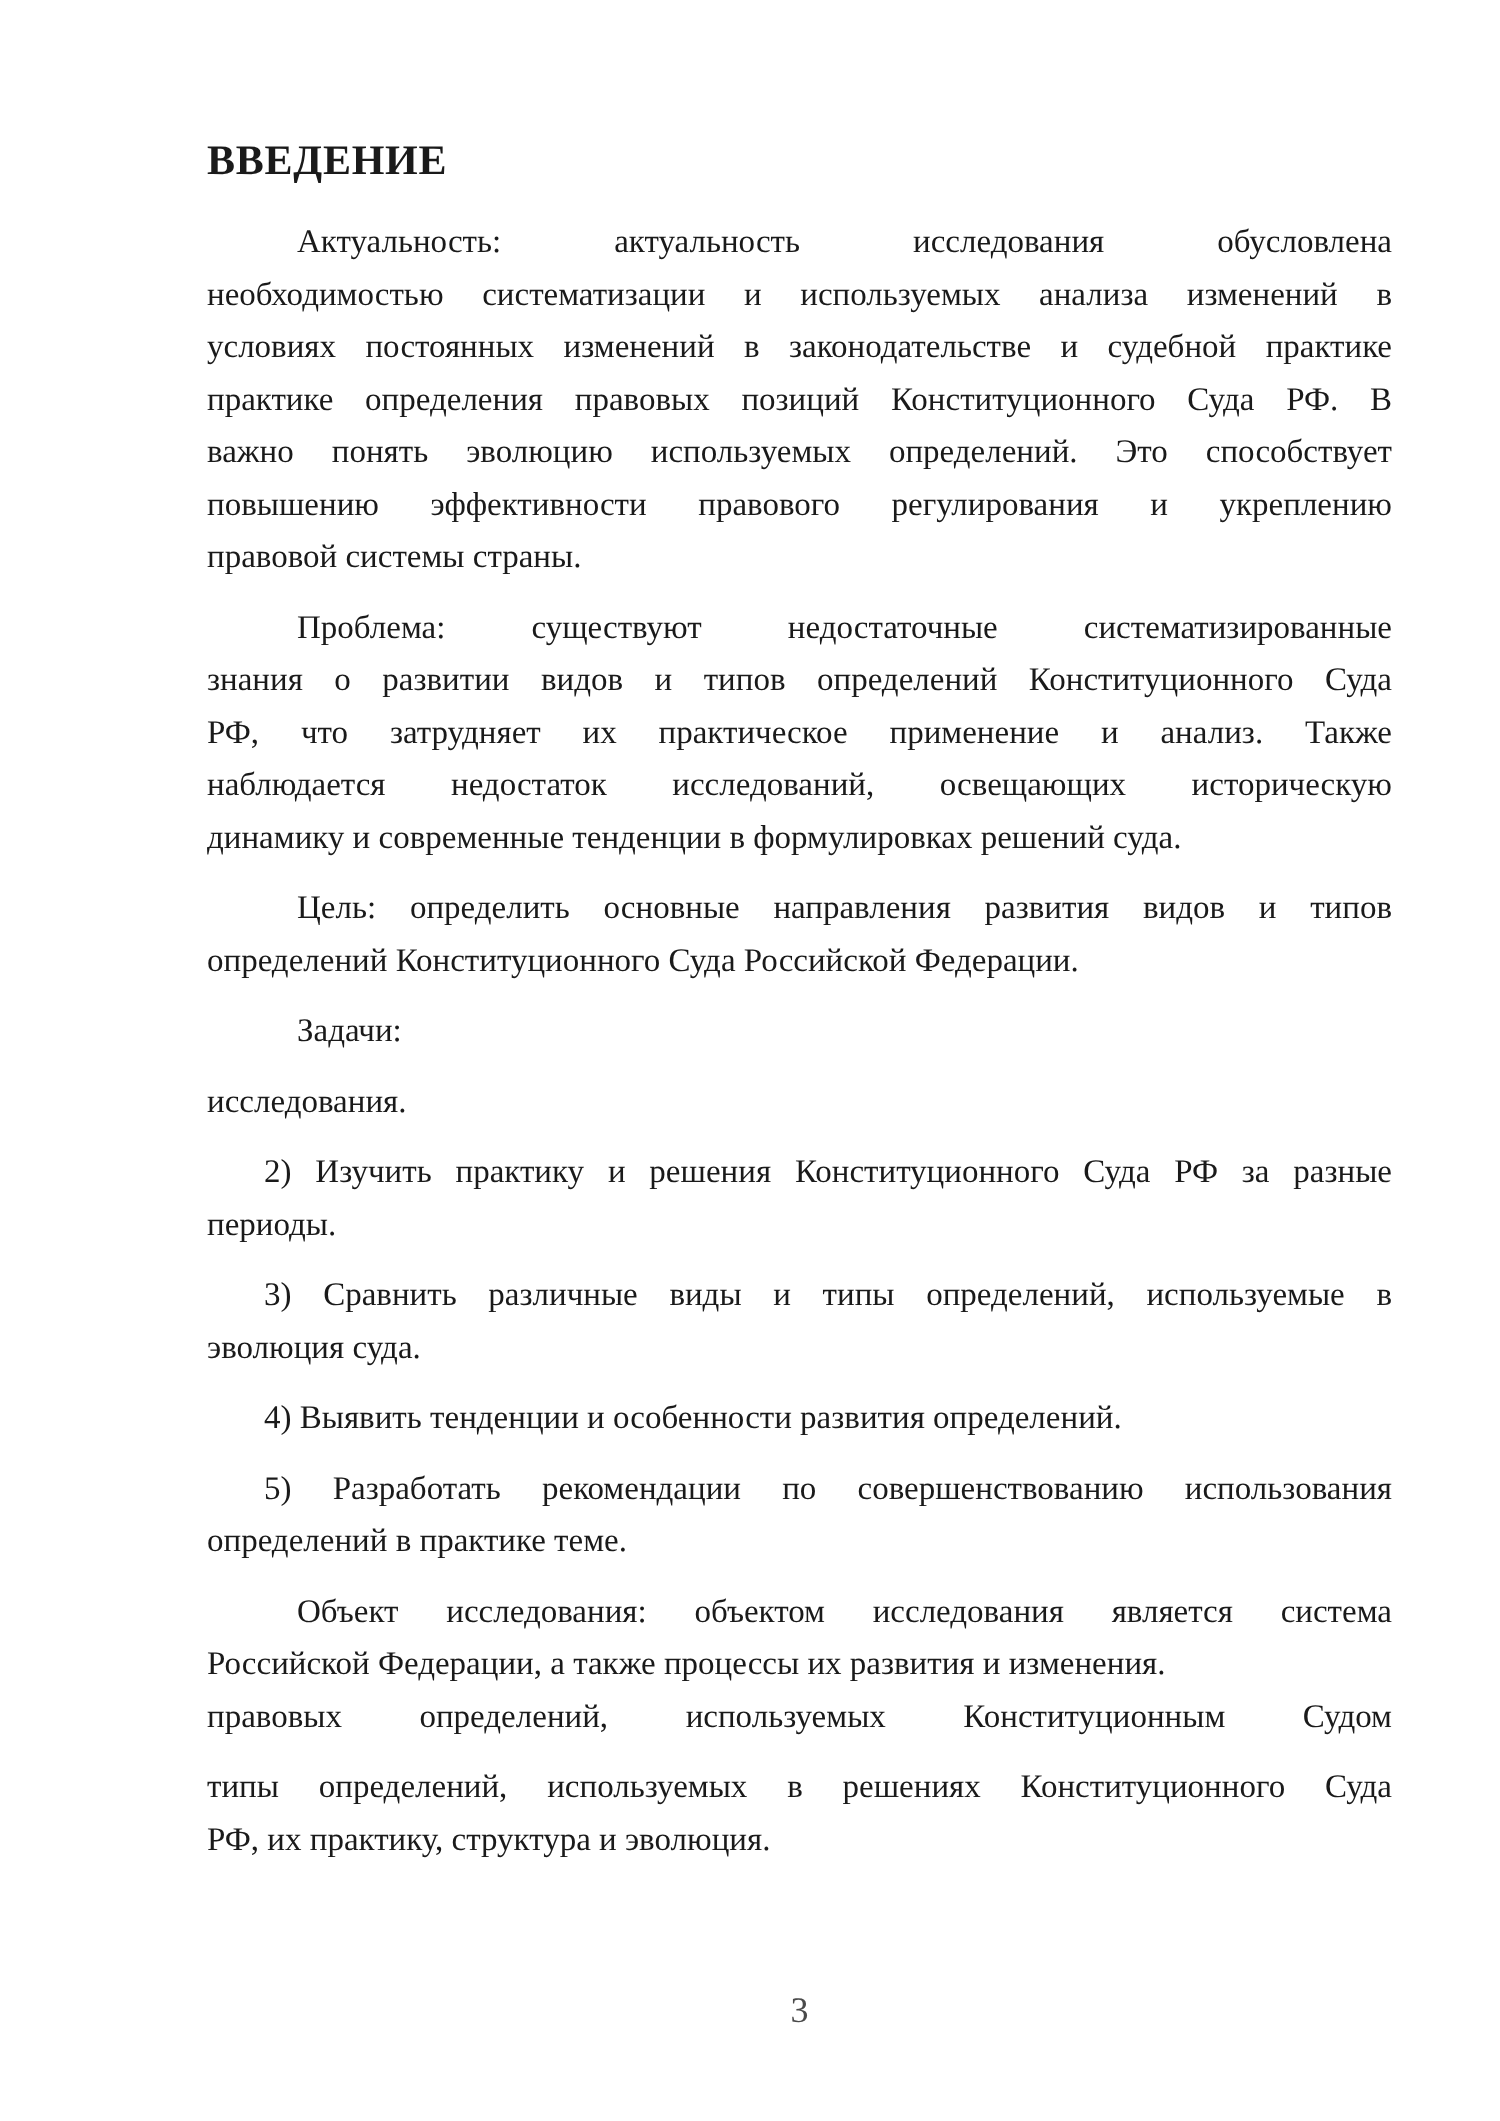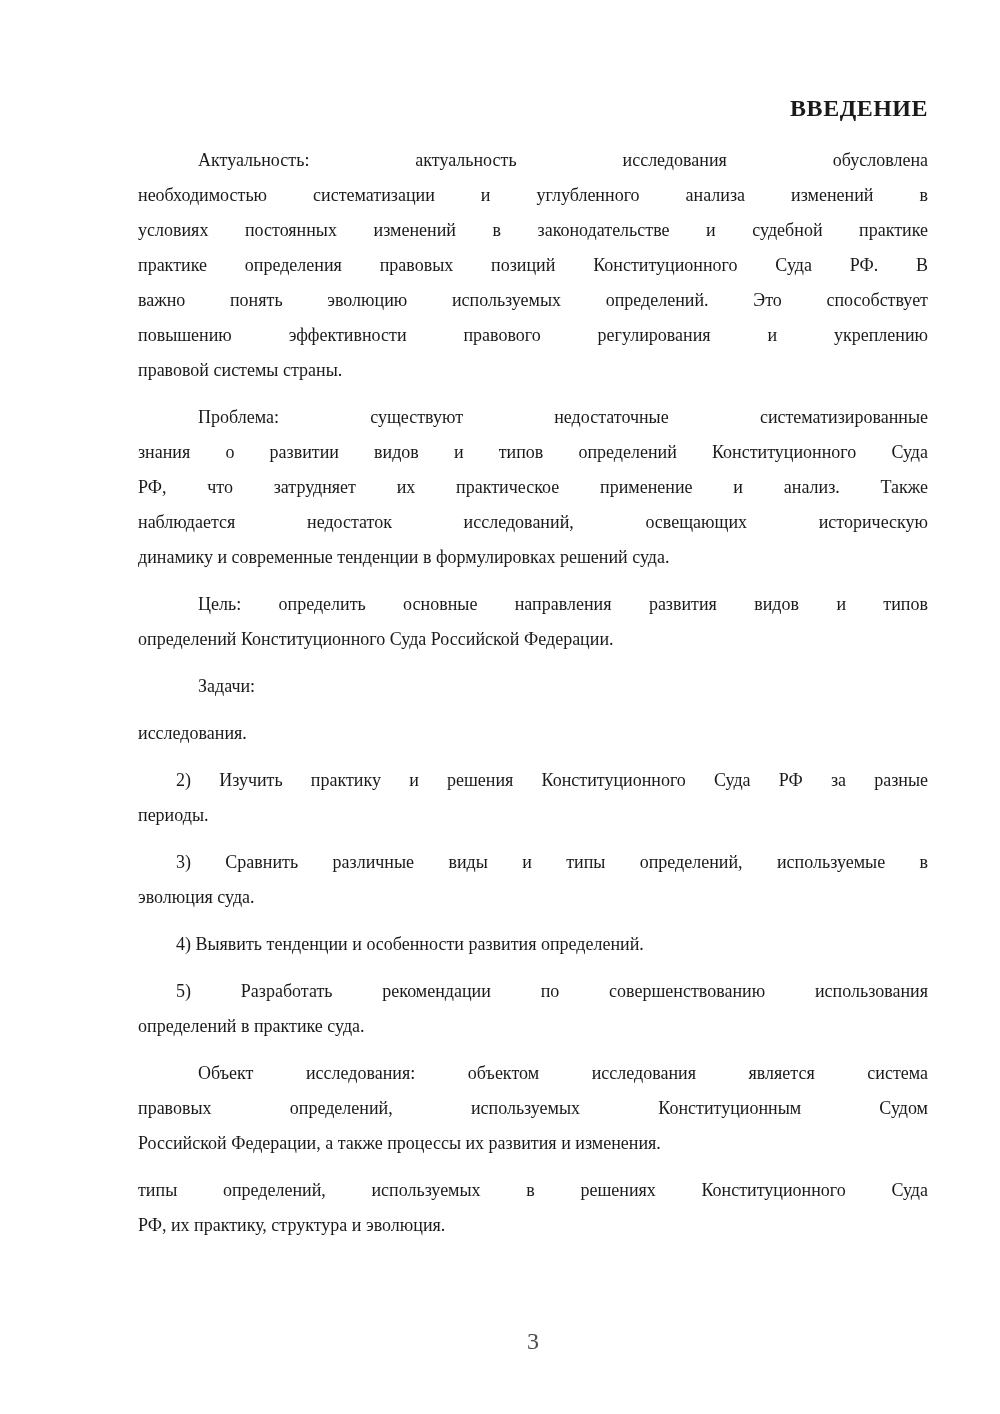--- a/index.html
+++ b/index.html
@@ -14,30 +14,30 @@
     background: #ffffff;
     overflow: hidden;
     color: #1a1a1a;
   }
   .content {
     position: absolute;
     left: 138px; top: 93px;
     width: 790px;
   }
   .doc-title {
-    font-size: 24px;
+    font-size: 28px;
     font-weight: bold;
     line-height: 30px;
-    text-align: right;
+    text-align: left;
     letter-spacing: 0.5px;
     margin: 0 0 20px 0;
   }
   .para {
     margin: 0 0 12px 0;
-    font-size: 18px;
+    font-size: 22px;
     line-height: 35px;
   }
   .line {
     text-align: justify;
     text-align-last: justify;
     white-space: normal;
   }
   .line.last {
     text-align-last: left;
   }
@@ -55,21 +55,21 @@
 </style>
 </head>
 <body>
 
 <div class="page" style="background: rgb(255, 255, 255); color: rgb(26, 26, 26);">
   <div class="content">
     <h1 class="doc-title">ВВЕДЕНИЕ</h1>
     <div id="paragraphs">
         <div class="para paragraph">
           <div class="line first">Актуальность: актуальность исследования обусловлена</div>
-          <div class="line">необходимостью систематизации и углубленного анализа изменений в</div>
+          <div class="line">необходимостью систематизации и используемых анализа изменений в</div>
           <div class="line">условиях постоянных изменений в законодательстве и судебной практике</div>
           <div class="line">практике определения правовых позиций Конституционного Суда РФ. В</div>
           <div class="line">важно понять эволюцию используемых определений. Это способствует</div>
           <div class="line">повышению эффективности правового регулирования и укреплению</div>
           <div class="line last">правовой системы страны.</div>
         </div>
         <div class="para paragraph">
           <div class="line first">Проблема: существуют недостаточные систематизированные</div>
           <div class="line">знания о развитии видов и типов определений Конституционного Суда</div>
           <div class="line">РФ, что затрудняет их практическое применение и анализ. Также</div>
@@ -92,26 +92,26 @@
         </div>
         <div class="para list-item">
           <div class="line first">3) Сравнить различные виды и типы определений, используемые в</div>
           <div class="line last">эволюция суда.</div>
         </div>
         <div class="para list-item">
           <div class="line first last">4) Выявить тенденции и особенности развития определений.</div>
         </div>
         <div class="para list-item">
           <div class="line first">5) Разработать рекомендации по совершенствованию использования</div>
-          <div class="line last">определений в практике суда.</div>
+          <div class="line last">определений в практике теме.</div>
         </div>
         <div class="para paragraph">
           <div class="line first">Объект исследования: объектом исследования является система</div>
+          <div class="line last">Российской Федерации, а также процессы их развития и изменения.</div>
           <div class="line">правовых определений, используемых Конституционным Судом</div>
-          <div class="line last">Российской Федерации, а также процессы их развития и изменения.</div>
         </div>
         <div class="para paragraph">
           <div class="line">типы определений, используемых в решениях Конституционного Суда</div>
           <div class="line last">РФ, их практику, структура и эволюция.</div>
         </div>
       </div>
   </div>
   <div class="pagenum" style="color: rgb(74, 74, 74);">3</div>
 </div>
 

